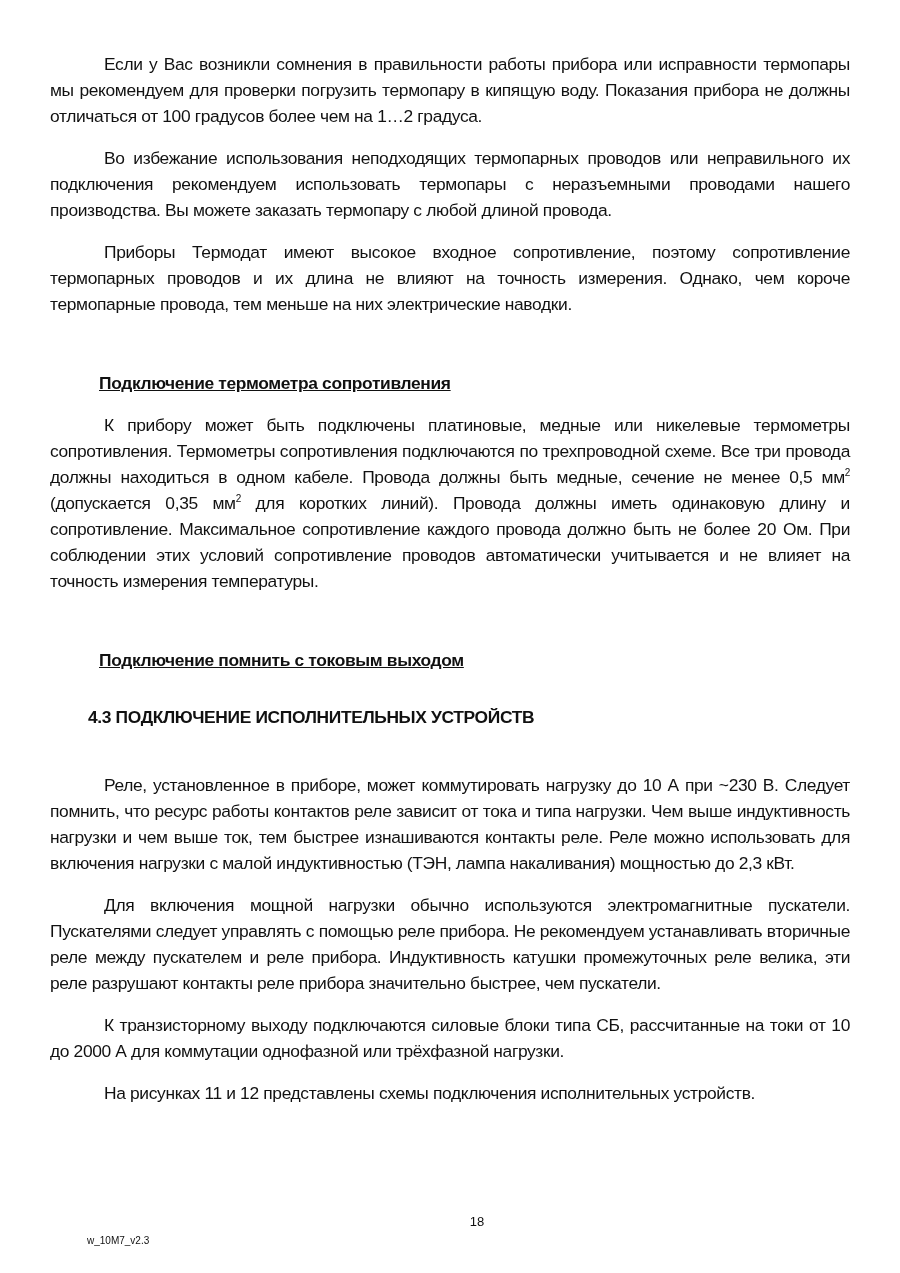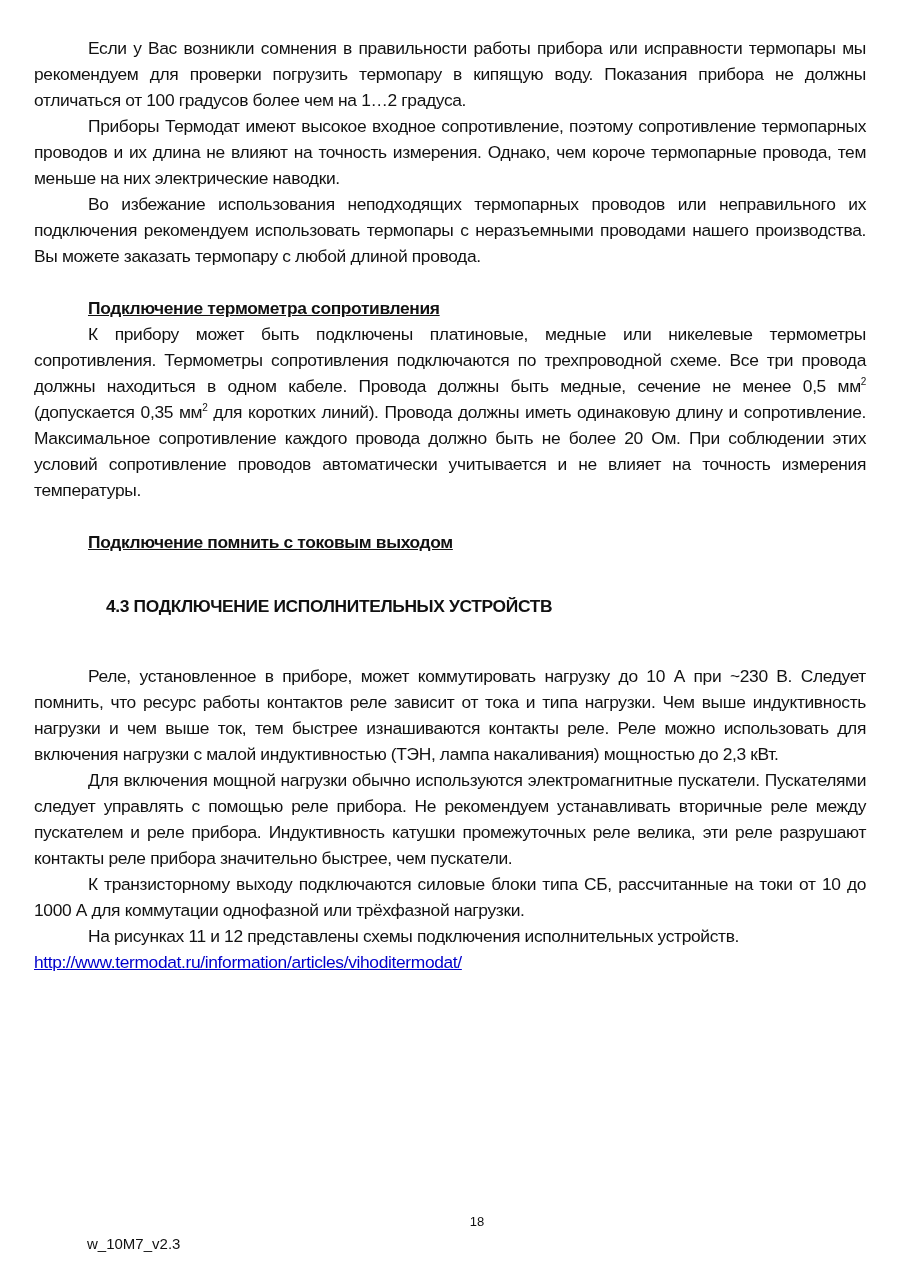--- a/index.html
+++ b/index.html
@@ -6,67 +6,64 @@
   body {
     width: 900px; height: 1273px; position: relative; overflow: hidden;
     font-family: "Liberation Sans Narrow", "Liberation Sans", sans-serif;
     color: #111;
   }
   .page {
     position: absolute; left: 34px; top: 35px; width: 832px;
     font-size: 17.4px; line-height: 26px;
     letter-spacing: -0.35px;
   }
-  p { margin: 0; text-align: justify; text-indent: 54px; }
+  p { margin: 16px; text-align: justify; text-indent: 54px; }
   p.last-just { text-align-last: justify; }
   .heading {
-    margin: 0; padding-left: 54px; font-weight: bold;
+    margin: 11px; padding-left: 54px; font-weight: bold;
     text-decoration: underline; text-indent: 0;
   }
   .gap { height: 26px; }
   .section-title {
-    margin: 18px; padding-left: 54px; font-weight: bold; text-transform: none;
+    margin: 0; padding-left: 54px; font-weight: bold; text-transform: none;
     height: 26px;
   }
   .gap-sm { height: 20px; }
   a.link { color: #1a0dab; color: #0000cc; text-decoration: underline; }
   sup { font-size: 10px; line-height: 0; vertical-align: 7px; }
   .page-number {
     position: absolute; left: 0; width: 954px; top: 1214px; text-align: center;
     font-size: 13px; font-family: "Liberation Sans", sans-serif;
   }
   .doc-code {
-    position: absolute; left: 87px; top: 1235px; font-size: 15px;
+    position: absolute; left: 87px; top: 1235px; font-size: 10px;
     font-family: "Liberation Sans", sans-serif;
   }
 </style>
 </head>
 <body>
 
 <div class="page">
   <p>Если у Вас возникли сомнения в правильности работы прибора или исправности термопары мы рекомендуем для проверки погрузить термопару в кипящую воду. Показания прибора не должны отличаться от 100 градусов более чем на 1…2 градуса.</p>
+  <p>Во избежание использования неподходящих термопарных проводов или неправильного их подключения рекомендуем использовать термопары с неразъемными проводами нашего производства. Вы можете заказать термопару с любой длиной провода.</p>
   <p>Приборы Термодат имеют высокое входное сопротивление, поэтому сопротивление термопарных проводов и их длина не влияют на точность измерения. Однако, чем короче термопарные провода, тем меньше на них электрические наводки.</p>
-  <p>Во избежание использования неподходящих термопарных проводов или неправильного их подключения рекомендуем использовать термопары с неразъемными проводами нашего производства. Вы можете заказать термопару с любой длиной провода.</p>
 
   <div class="gap"></div>
 
   <div class="heading">Подключение термометра сопротивления</div>
   <p><span>К прибору может быть подключены платиновые, медные или никелевые термометры сопротивления. Термометры сопротивления подключаются по трехпроводной схеме. Все три провода должны находиться в одном кабеле. Провода должны быть медные, сечение не менее 0,5 мм</span><sup>2</sup><span> (допускается 0,35 мм</span><sup>2</sup><span> для коротких линий). Провода должны иметь одинаковую длину и сопротивление. Максимальное сопротивление каждого провода должно быть не более 20 Ом. При соблюдении этих условий сопротивление проводов автоматически учитывается и не влияет на точность измерения температуры.</span></p>
 
   <div class="gap"></div>
 
   <div class="heading">Подключение помнить с токовым выходом</div>
 
   <div class="gap-sm"></div>
   <div class="section-title">4.3 ПОДКЛЮЧЕНИЕ ИСПОЛНИТЕЛЬНЫХ УСТРОЙСТВ</div>
   <div class="gap"></div>
 
   <p>Реле, установленное в приборе, может коммутировать нагрузку до 10 А при ~230 В. Следует помнить, что ресурс работы контактов реле зависит от тока и типа нагрузки. Чем выше индуктивность нагрузки и чем выше ток, тем быстрее изнашиваются контакты реле. Реле можно использовать для включения нагрузки с малой индуктивностью (ТЭН, лампа накаливания) мощностью до 2,3 кВт.</p>
   <p>Для включения мощной нагрузки обычно используются электромагнитные пускатели. Пускателями следует управлять с помощью реле прибора. Не рекомендуем устанавливать вторичные реле между пускателем и реле прибора. Индуктивность катушки промежуточных реле велика, эти реле разрушают контакты реле прибора значительно быстрее, чем пускатели.</p>
-  <p>К транзисторному выходу подключаются силовые блоки типа СБ, рассчитанные на токи от 10 до 1000 А для коммутации однофазной или трёхфазной нагрузки.</p>
+  <p>К транзисторному выходу подключаются силовые блоки типа СБ, рассчитанные на токи от 10 до 2000 А для коммутации однофазной или трёхфазной нагрузки.</p>
   <p>На рисунках 11 и 12 представлены схемы подключения исполнительных устройств.</p>
-  <div>
-    <a class="link" href="#">http://www.termodat.ru/information/articles/vihoditermodat/</a>
-  </div>
 </div>
 
 <div class="page-number">18</div>
 <div class="doc-code">w_10M7_v2.3</div>
 
 </body></html>

